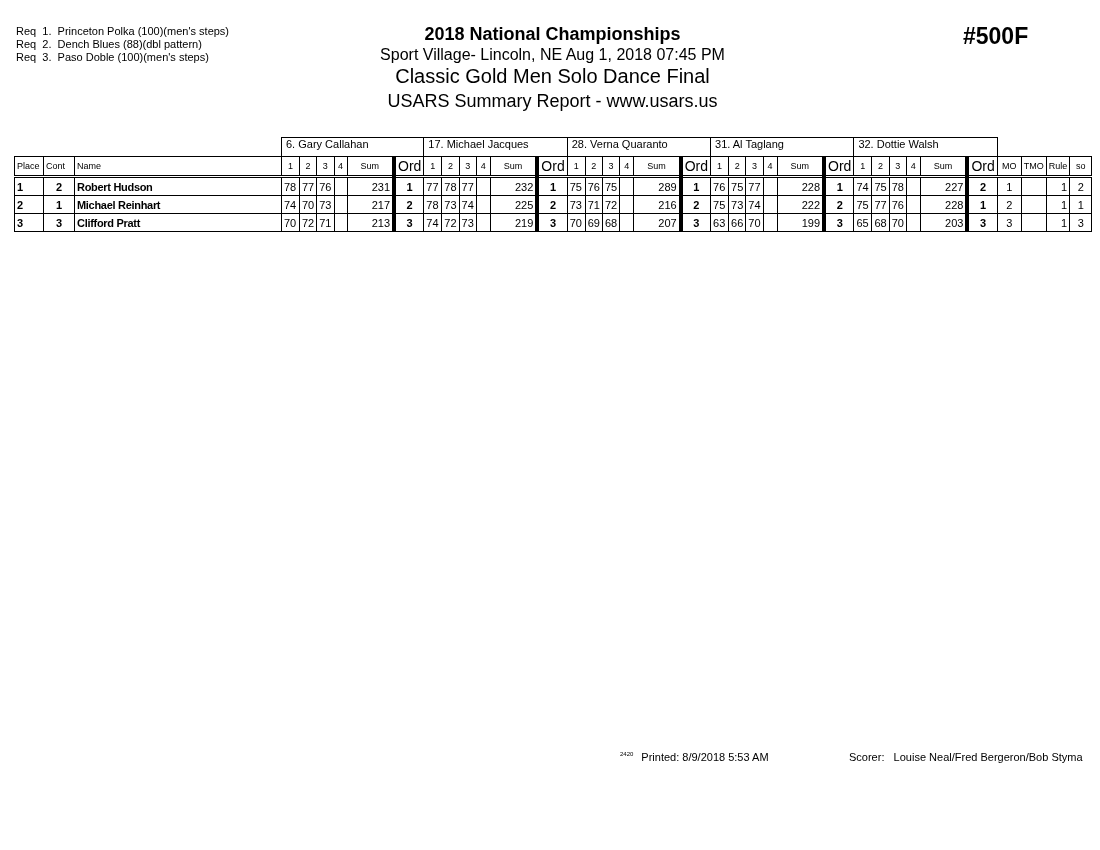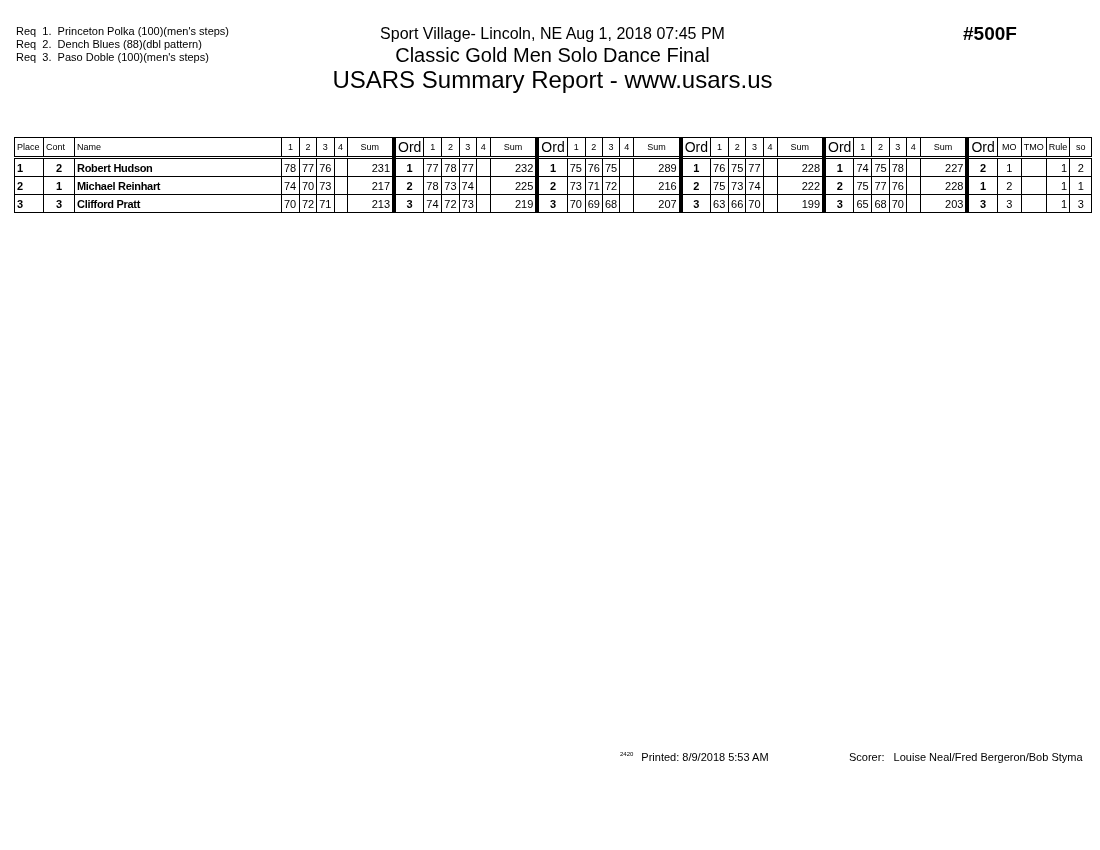--- a/index.html
+++ b/index.html
@@ -4,22 +4,22 @@
 <style>
   html, body { margin: 0; padding: 0; background: #ffffff; }
   body { width: 1100px; height: 850px; position: relative; overflow: hidden;
          font-family: "Liberation Sans", sans-serif; color: #000; }
   .reqs { position: absolute; left: 16px; top: 25px; font-size: 11px; line-height: 13px; }
   .reqs div { white-space: pre; }
   .title-block { position: absolute; left: 330px; width: 445px; top: 24px; text-align: center; }
   .t1 { font-size: 18px; font-weight: bold; line-height: 21px; }
   .t2 { font-size: 16px; line-height: 19px; }
   .t3 { font-size: 20px; font-weight: normal; line-height: 25px; }
-  .t4 { font-size: 24px; line-height: 24px; }
-  .event-num { position: absolute; left: 963px; top: 23px; font-size: 19px; font-weight: bold; }
+  .t4 { font-size: 18px; line-height: 24px; }
+  .event-num { position: absolute; left: 963px; top: 23px; font-size: 23px; font-weight: bold; }
 
   table.scores { position: absolute; left: 14px; top: 137px; border-collapse: collapse;
                  font-size: 9px; table-layout: fixed; }
   table.scores td { border: 1px solid #000; padding: 0 2px; height: 17px; overflow: hidden; white-space: nowrap; }
   tr.judge-row td { height: 18px; font-size: 11px; }
   tr.judge-row td.blank { border: none; }
   tr.judge-row td.jname { border-left: 1px solid #000; border-top: 1px solid #000; border-right: 1px solid #000; border-bottom: none; vertical-align: top; padding-left: 4px; }
   tr.judge-row td.blank-end { border: none; border-left: 1px solid #000; }
   tr.head-row td { height: 18px; font-size: 9px; border-bottom: 3px double #000; margin-top: 12px; }
   tr.head-row td.c { text-align: center; }
@@ -41,20 +41,21 @@
 </head>
 <body>
 
 <div class="reqs">
   <div>Req  1.  Princeton Polka (100)(men's steps)</div>
   <div>Req  2.  Dench Blues (88)(dbl pattern)</div>
   <div>Req  3.  Paso Doble (100)(men's steps)</div>
 </div>
 
 <div class="title-block">
+  <div class="t1">2018 National Championships</div>
   <div class="t2">Sport Village- Lincoln, NE  Aug 1, 2018  07:45 PM</div>
   <div class="t3">Classic Gold Men Solo Dance Final</div>
   <div class="t4">USARS Summary Report - www.usars.us</div>
 </div>
 
 <div class="event-num">#500F</div>
 
 <table class="scores" id="scores">
   <colgroup>
     <col style="width:29px">
@@ -90,20 +91,29 @@
       <col style="width:17px">
       <col style="width:14px">
       <col style="width:47px">
       <col style="width:21px">
     <col style="width:24px">
       <col style="width:25px">
       <col style="width:23px">
       <col style="width:22px">
   </colgroup>
   <tbody id="tbody">
+      <tr class="judge-row">
+        <td class="blank" colspan="3"></td>
+        <td class="jname" colspan="6">6.  Gary Callahan</td>
+        <td class="jname" colspan="6">17.  Michael Jacques</td>
+        <td class="jname" colspan="6">28.  Verna Quaranto</td>
+        <td class="jname" colspan="6">31.  Al Taglang</td>
+        <td class="jname" colspan="6">32.  Dottie Walsh</td>
+        <td class="blank-end" colspan="4"></td>
+      </tr>
       <tr class="head-row">
         <td>Place</td>
         <td>Cont</td>
         <td>Name</td>
         <td class="c">1</td>
         <td class="c">2</td>
         <td class="c">3</td>
         <td class="c">4</td>
         <td class="c">Sum</td>
         <td class="c ord">Ord</td>

